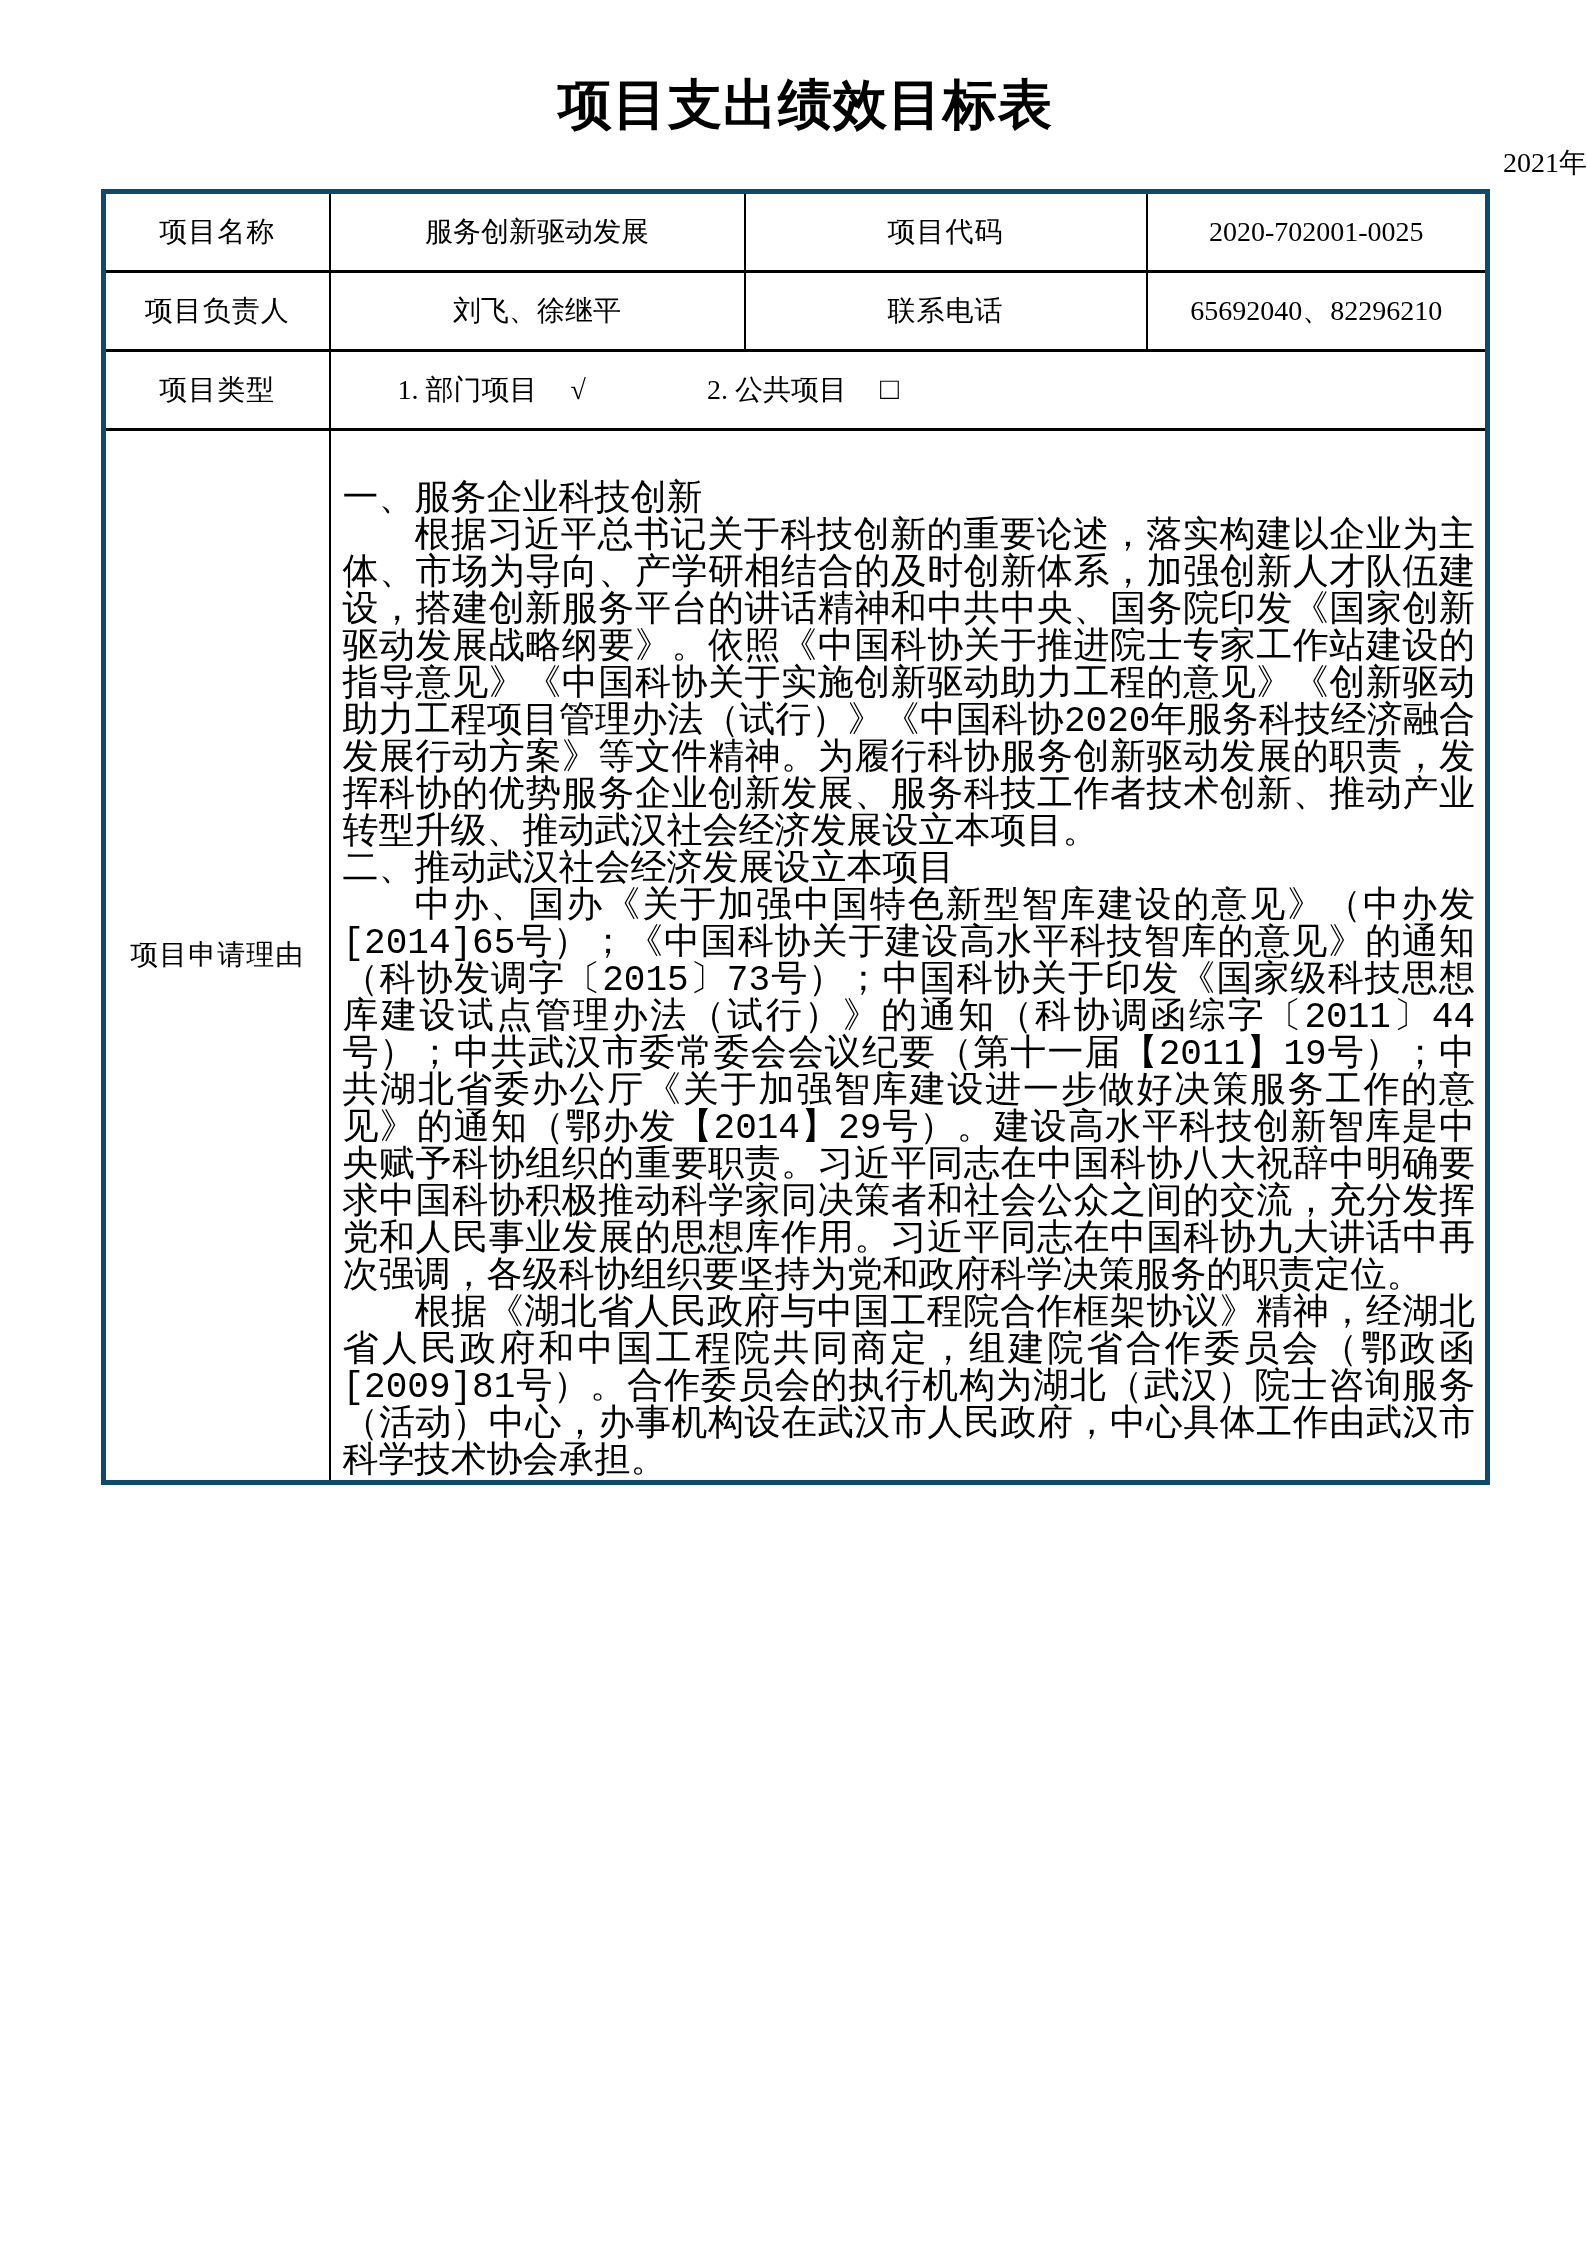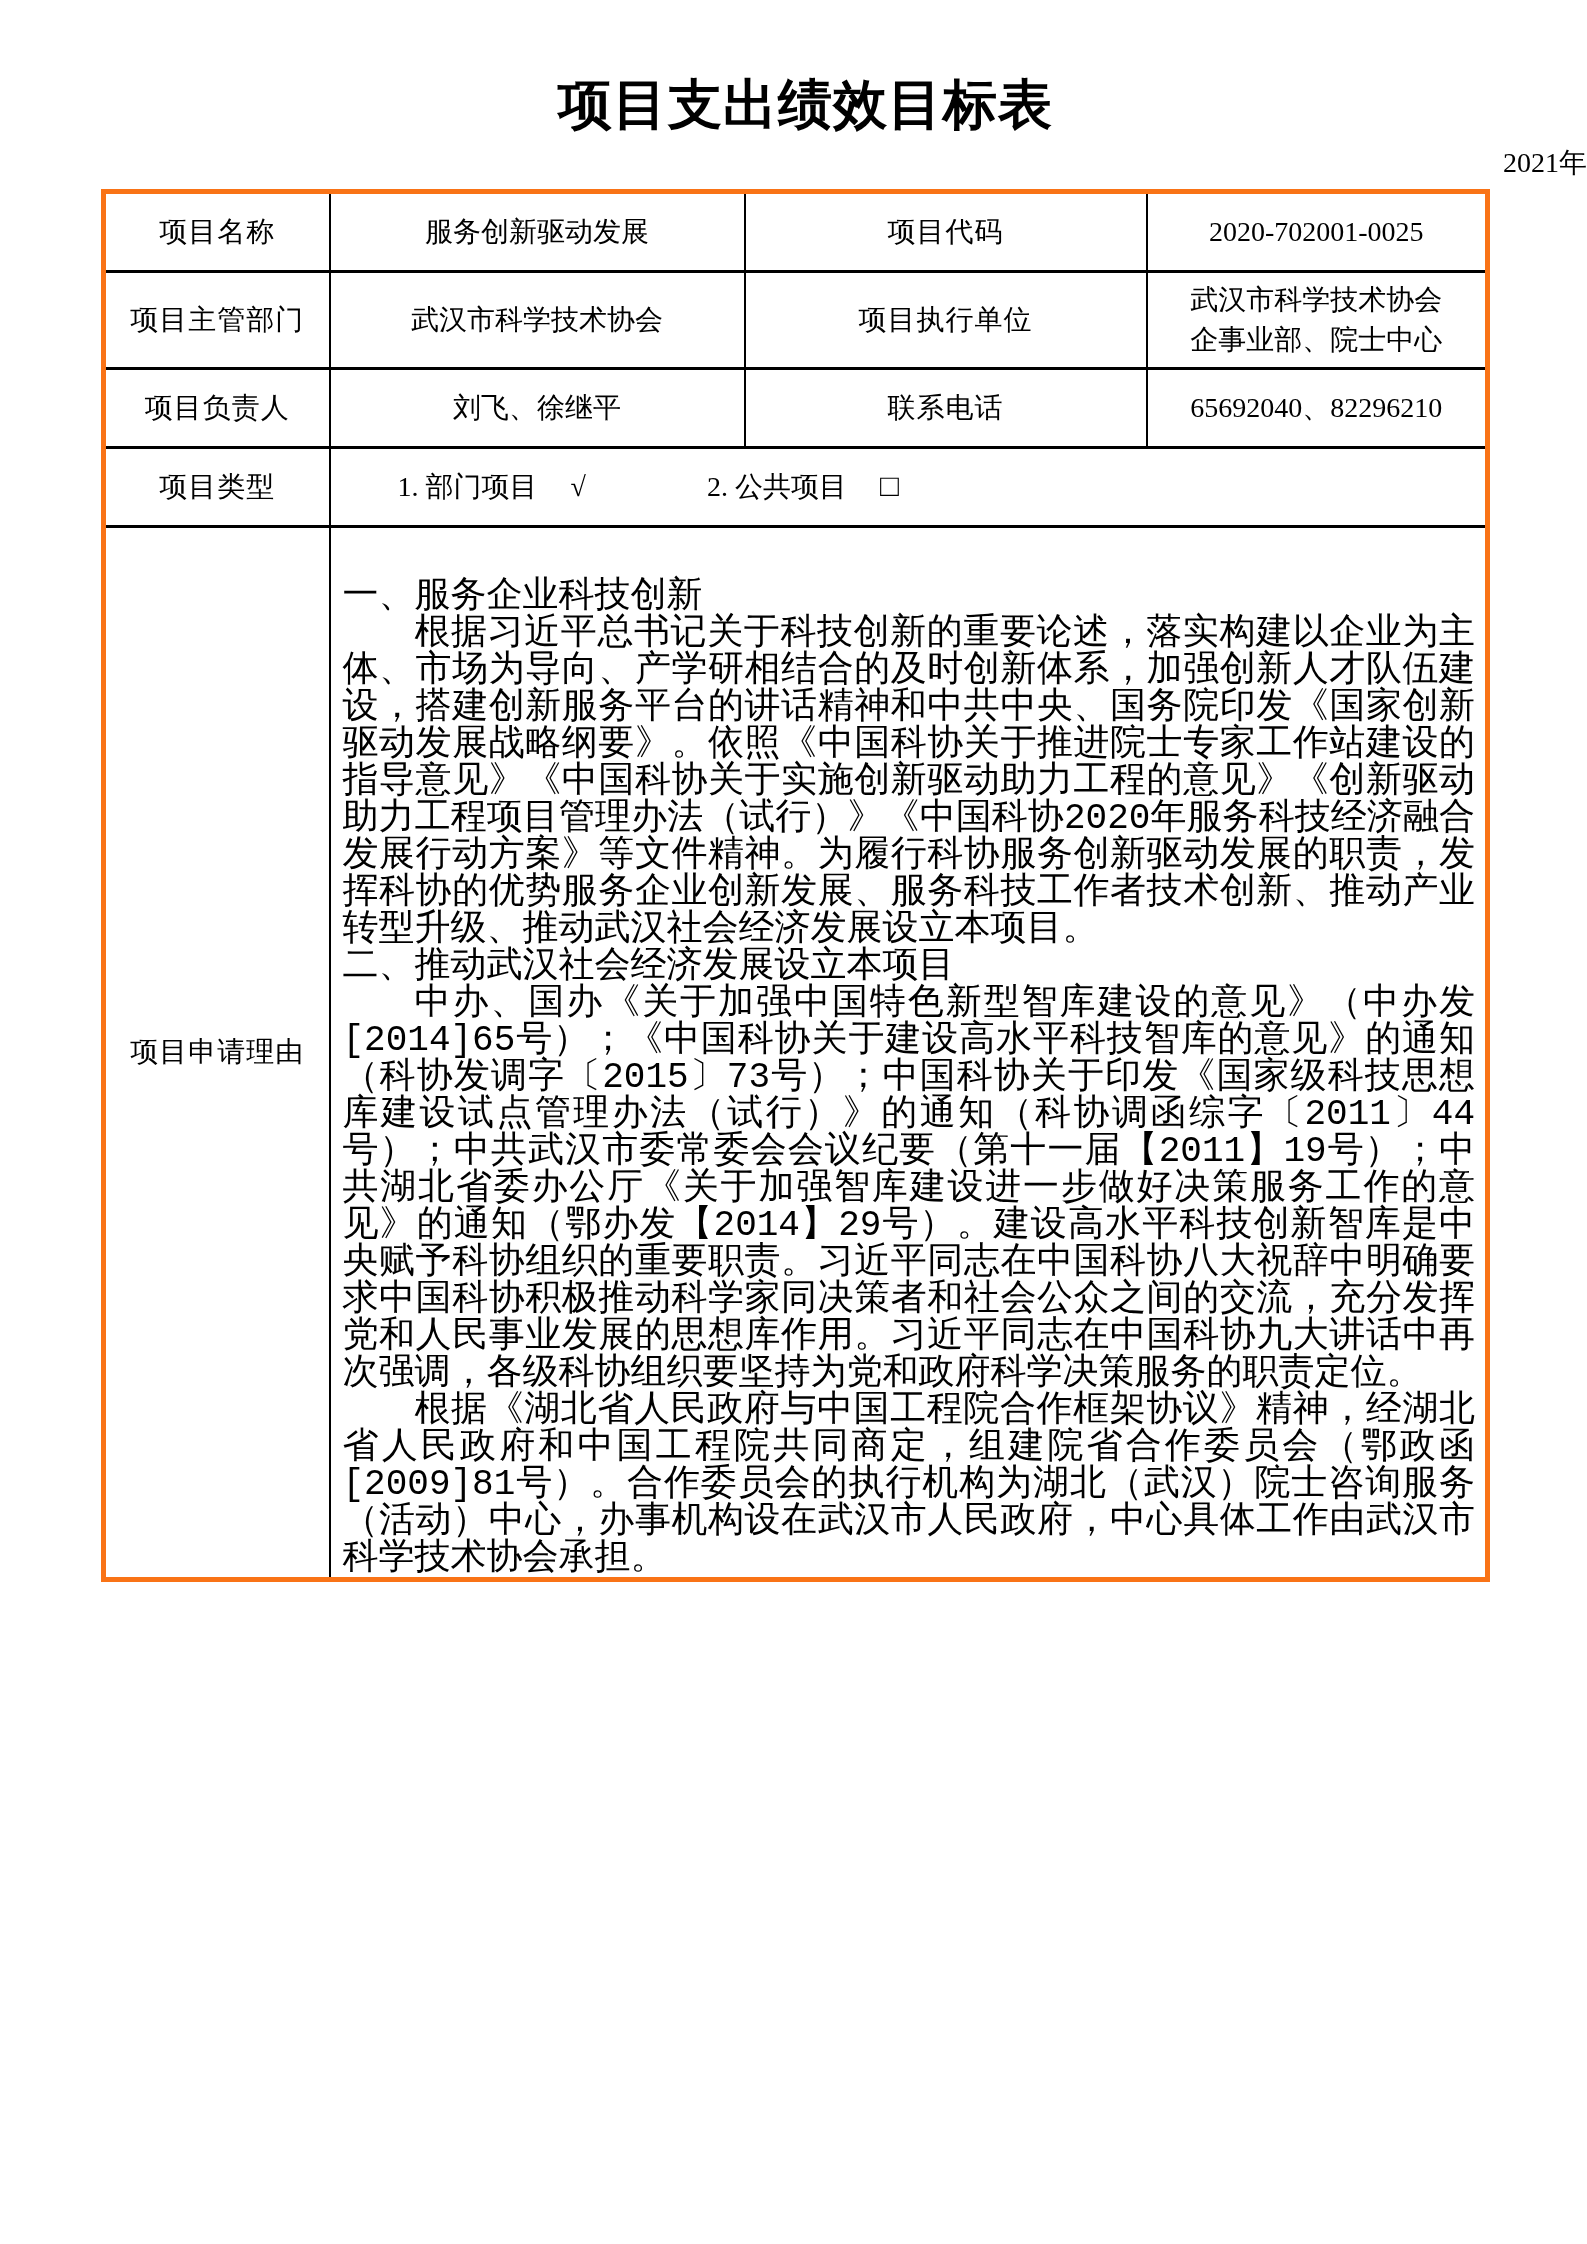--- a/index.html
+++ b/index.html
@@ -39,21 +39,21 @@
     justify-content: space-between;
     align-items: flex-end;
     font-size: 27px;
     line-height: 1.2;
   }
   table.form-table {
     width: 1384px;
     margin: 10px 0 0 101px;
     border-collapse: collapse;
     table-layout: fixed;
-    border: 5px solid #f97316;
+    border: 5px solid #0c4a6e;
   }
   table.form-table td {
     border: 2px solid #000;
     border-top-width: 3px;
     border-bottom-width: 3px;
     font-size: 28px;
     vertical-align: middle;
     overflow: hidden;
   }
   td.lbl {
@@ -112,27 +112,20 @@
       <col style="width:402px">
       <col style="width:341px">
     </colgroup>
     <tbody>
       <tr class="r-info1">
         <td class="lbl">项目名称</td>
         <td class="val">服务创新驱动发展</td>
         <td class="lbl">项目代码</td>
         <td class="val">2020-702001-0025</td>
       </tr>
-      <tr class="r-info2">
-        <td class="lbl">项目主管部门</td>
-        <td class="val">武汉市科学技术协会</td>
-        <td class="lbl">项目执行单位</td>
-        <td class="val val-pre">武汉市科学技术协会
-企事业部、院士中心</td>
-      </tr>
       <tr class="r-info3">
         <td class="lbl">项目负责人</td>
         <td class="val">刘飞、徐继平</td>
         <td class="lbl">联系电话</td>
         <td class="val">65692040、82296210</td>
       </tr>
       <tr class="r-type">
         <td class="lbl">项目类型</td>
         <td class="type-cell" colspan="3">
           <span class="type-opt">1. 部门项目</span>

